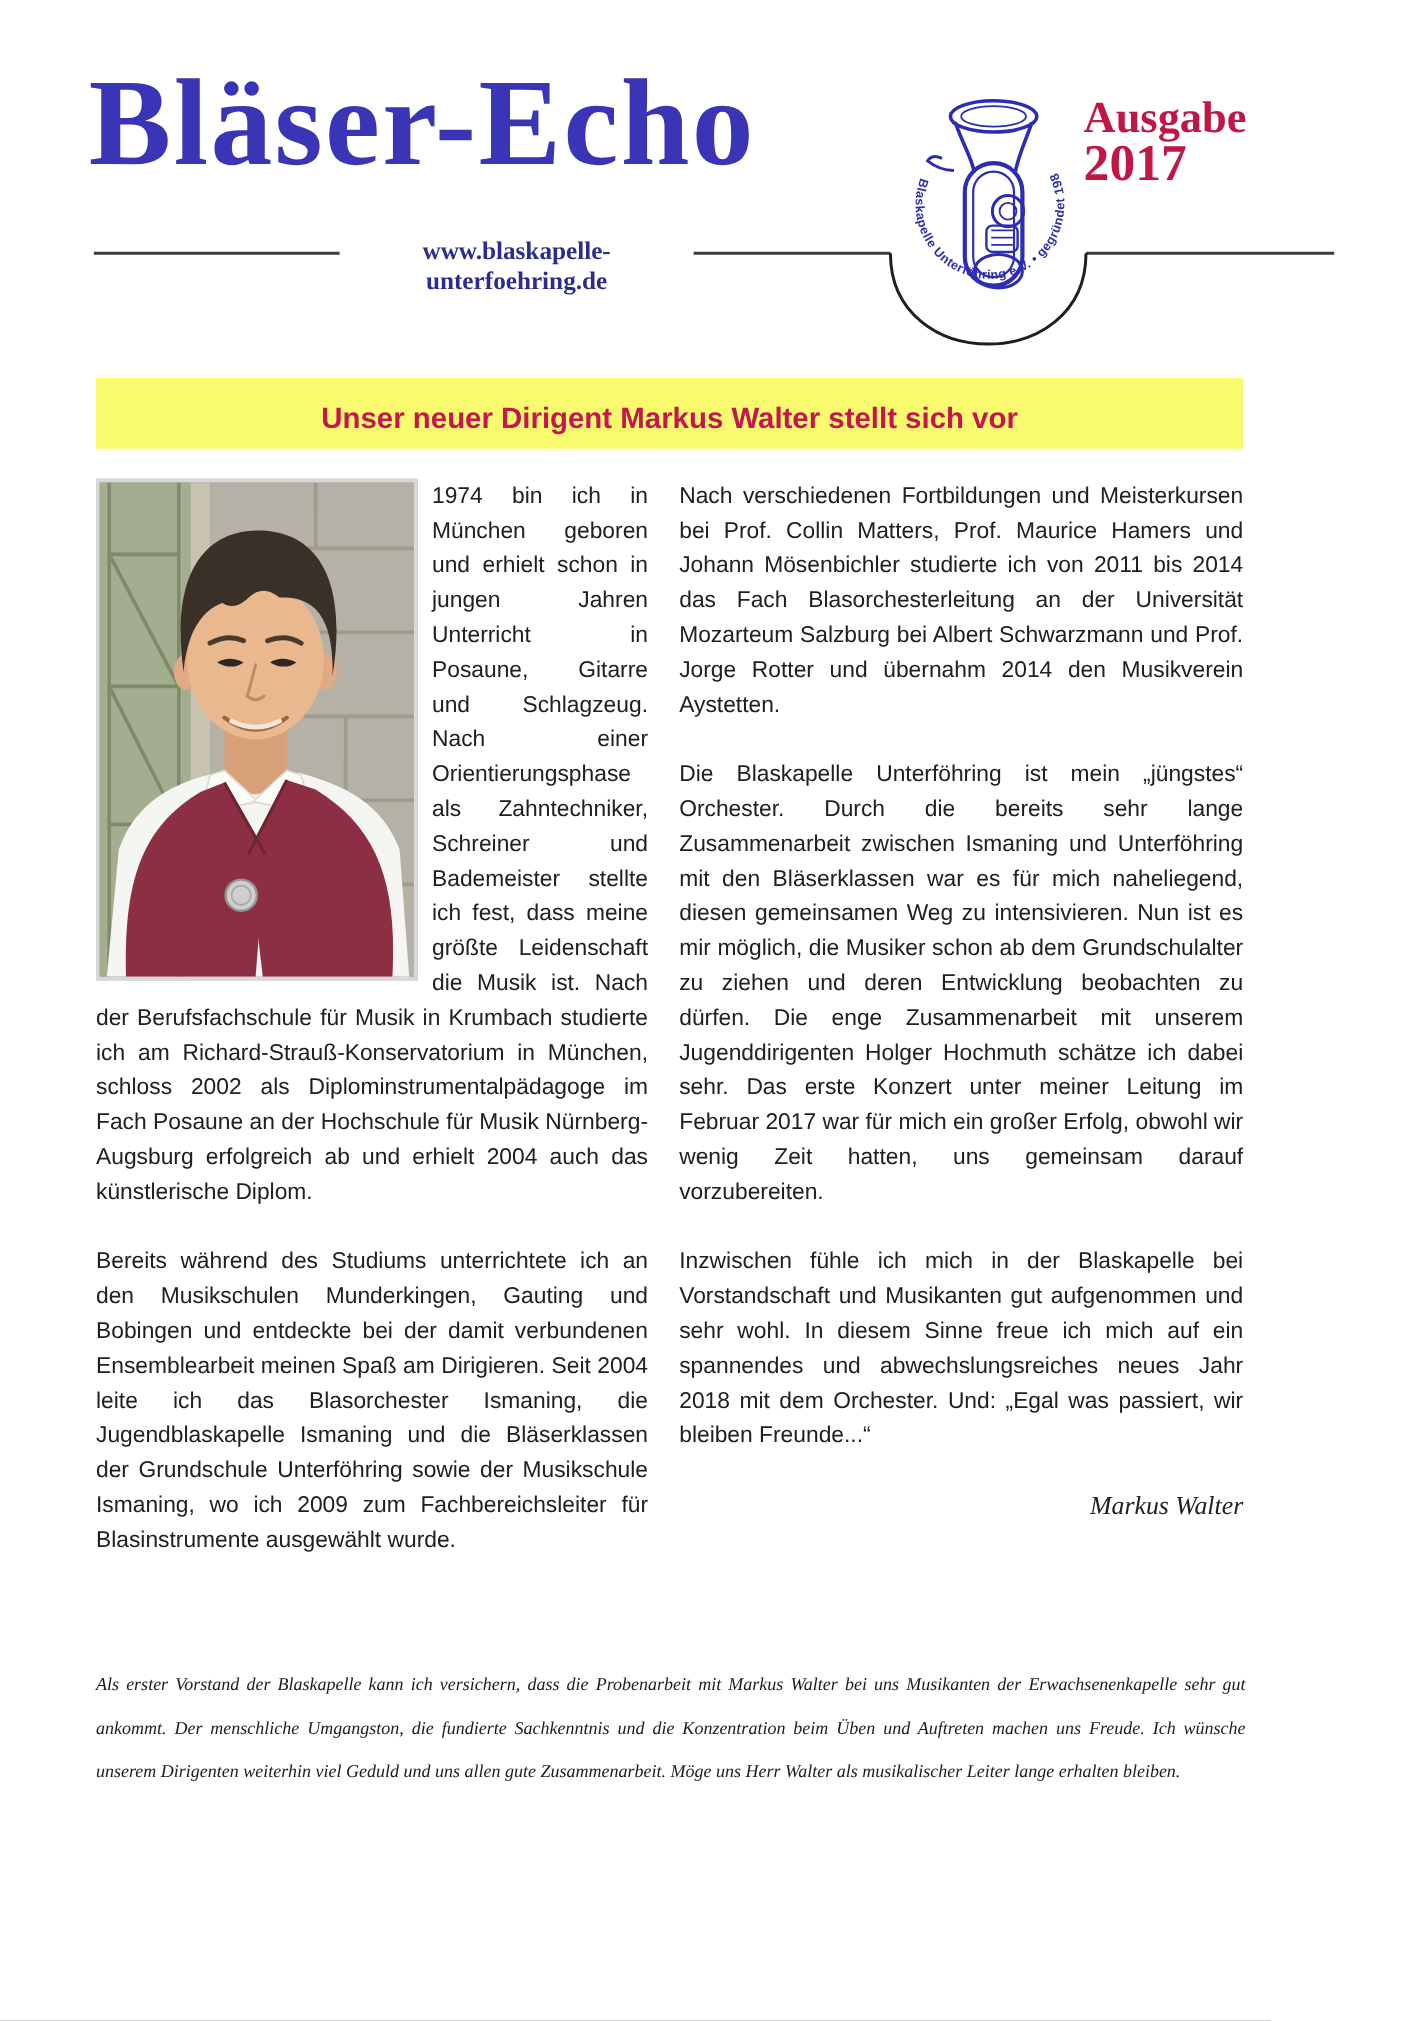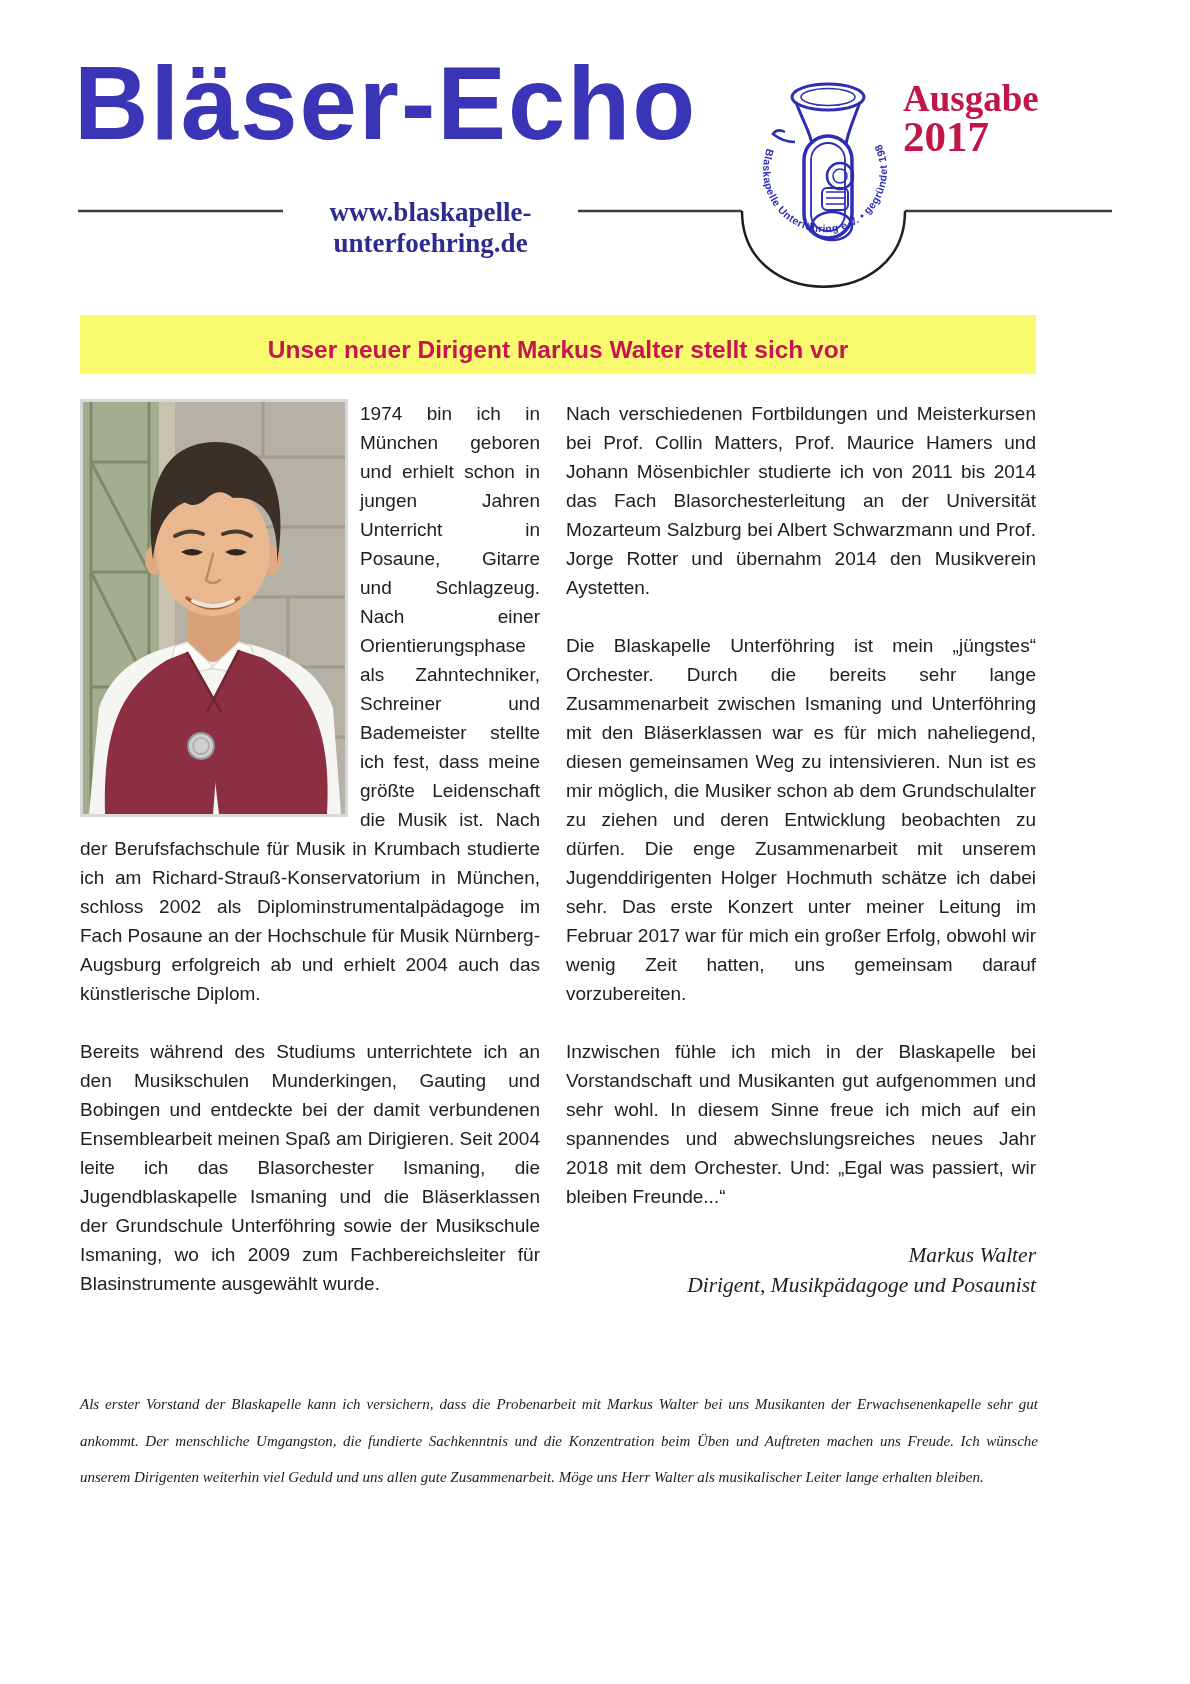--- a/index.html
+++ b/index.html
@@ -7,33 +7,33 @@
     position:relative;
     width:1190px;height:1684px;
     margin:0 auto;
     background:#ffffff;
     font-family:"Liberation Sans",sans-serif;
     overflow:hidden;
   }
   
   .title{
     position:absolute;left:74px;top:48px;
-    font-family:Liberation Sans, sans-serif;
+    font-family:Liberation Serif, serif;
     font-weight:bold;
     font-size:103px;line-height:1.08;
     letter-spacing:2px;
     color:#3a34b6;
   }
   .header-rule{position:absolute;left:78px;top:180px;}
   .url{
     position:absolute;left:283px;top:197px;width:295px;
     text-align:center;
     font-family:"Liberation Serif",serif;
     font-weight:600;
-    font-size:27px;
+    font-size:21px;
     color:#2c2c8e;
   }
   .logo{position:absolute;left:752px;top:80px;width:150px;height:202px;}
   .issue{
     position:absolute;left:903px;top:84px;
     font-family:"Liberation Serif",serif;
     font-weight:bold;color:#c01747;
   }
   .issue .label{font-size:37px;line-height:30px;}
   .issue .year{font-size:43px;line-height:46px;}
@@ -198,21 +198,20 @@
       <p>1974 bin ich in München geboren und erhielt schon in jungen Jahren Unterricht in Posaune, Gitarre und Schlagzeug. Nach einer Orientierungsphase als Zahntechniker, Schreiner und Bademeister stellte ich fest, dass meine größte Leidenschaft die Musik ist. Nach der Berufsfachschule für Musik in Krumbach studierte ich am Richard-Strauß-Konservatorium in München, schloss 2002 als Diplominstrumentalpädagoge im Fach Posaune an der Hochschule für Musik Nürnberg-Augsburg erfolgreich ab und erhielt 2004 auch das künstlerische Diplom.</p>
       <p>Bereits während des Studiums unterrichtete ich an den Musikschulen Munderkingen, Gauting und Bobingen und entdeckte bei der damit verbundenen Ensemblearbeit meinen Spaß am Dirigieren. Seit 2004 leite ich das Blasorchester Ismaning, die Jugendblaskapelle Ismaning und die Bläserklassen der Grundschule Unterföhring sowie der Musikschule Ismaning, wo ich 2009 zum Fachbereichsleiter für Blasinstrumente ausgewählt wurde.</p>
     </div>
 
     <div class="col col-right">
       <p>Nach verschiedenen Fortbildungen und Meisterkursen bei Prof. Collin Matters, Prof. Maurice Hamers und Johann Mösenbichler studierte ich von 2011 bis 2014 das Fach Blasorchesterleitung an der Universität Mozarteum Salzburg bei Albert Schwarzmann und Prof. Jorge Rotter und übernahm 2014 den Musikverein Aystetten.</p>
       <p>Die Blaskapelle Unterföhring ist mein „jüngstes“ Orchester. Durch die bereits sehr lange Zusammenarbeit zwischen Ismaning und Unterföhring mit den Bläserklassen war es für mich naheliegend, diesen gemeinsamen Weg zu intensivieren. Nun ist es mir möglich, die Musiker schon ab dem Grundschulalter zu ziehen und deren Entwicklung beobachten zu dürfen. Die enge Zusammenarbeit mit unserem Jugenddirigenten Holger Hochmuth schätze ich dabei sehr. Das erste Konzert unter meiner Leitung im Februar 2017 war für mich ein großer Erfolg, obwohl wir wenig Zeit hatten, uns gemeinsam darauf vorzubereiten.</p>
       <p>Inzwischen fühle ich mich in der Blaskapelle bei Vorstandschaft und Musikanten gut aufgenommen und sehr wohl. In diesem Sinne freue ich mich auf ein spannendes und abwechslungsreiches neues Jahr 2018 mit dem Orchester. Und: „Egal was passiert, wir bleiben Freunde...“</p>
       <div class="signature">
         <div>Markus Walter</div>
-        <div>Dirigent, Musikpädagoge und Posaunist</div>
       </div>
     </div>
 
   </div>
 
   <div class="closing">
     <div>Als erster Vorstand der Blaskapelle kann ich versichern, dass die Probenarbeit mit Markus Walter bei uns Musikanten der Erwachsenenkapelle sehr gut ankommt. Der menschliche Umgangston, die fundierte Sachkenntnis und die Konzentration beim Üben und Auftreten machen uns Freude. Ich wünsche unserem Dirigenten weiterhin viel Geduld und uns allen gute Zusammenarbeit. Möge uns Herr Walter als musikalischer Leiter lange erhalten bleiben.</div>
   </div>
 
 </div>

